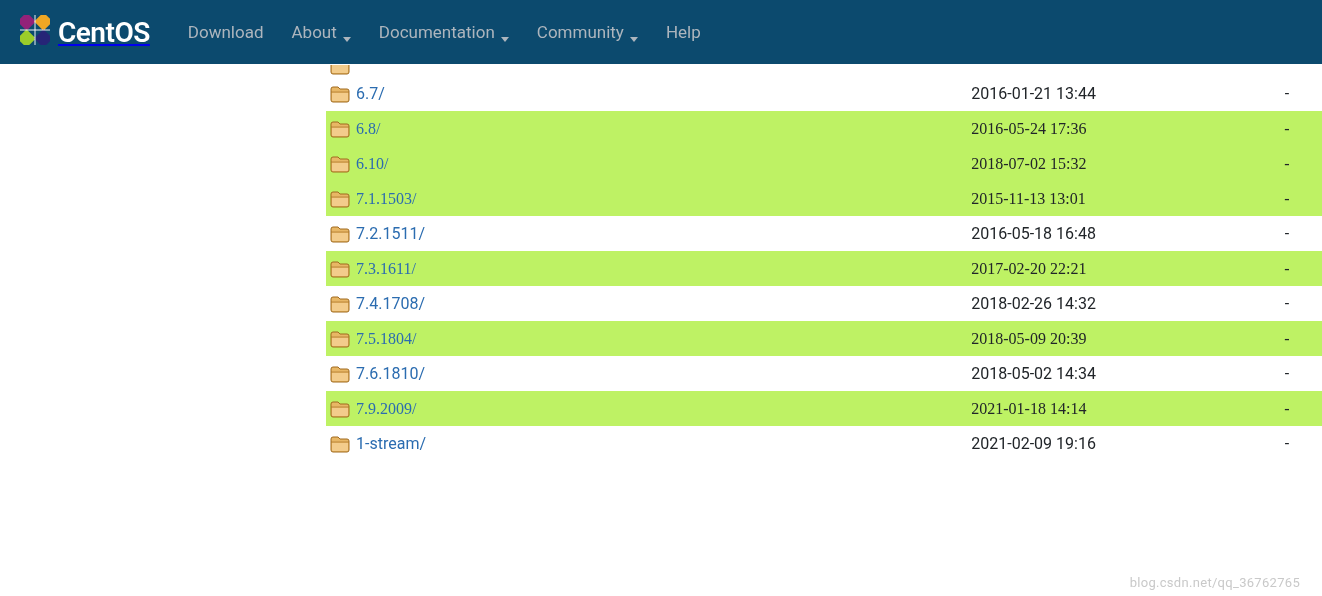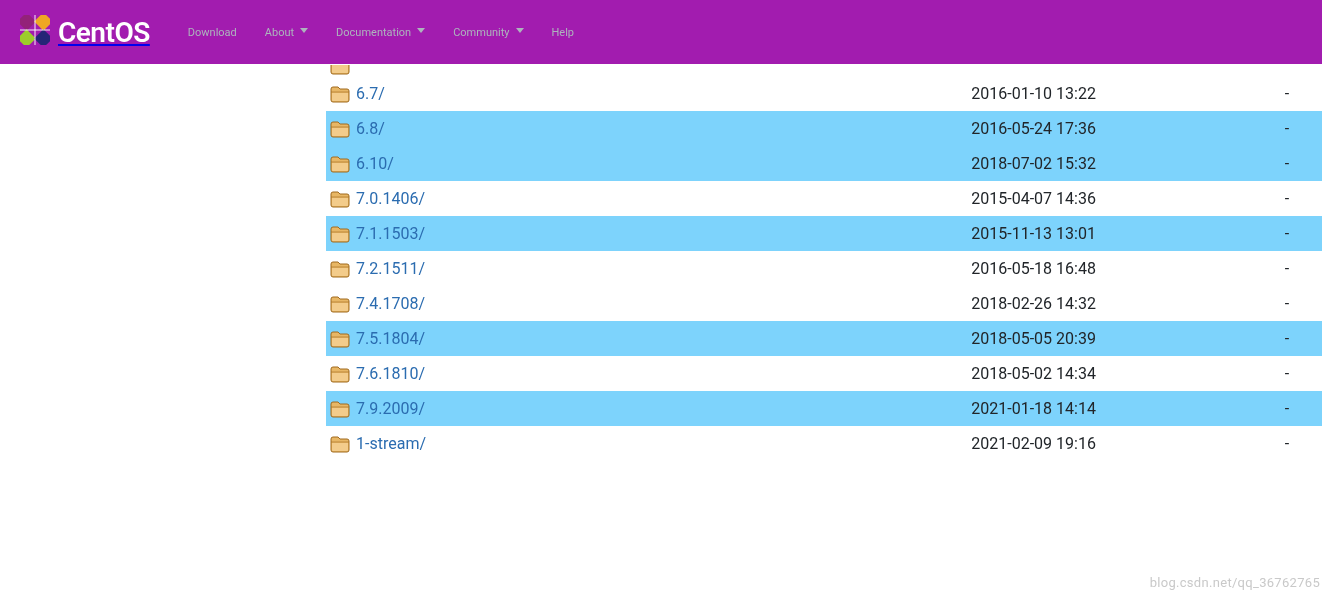--- a/index.html
+++ b/index.html
@@ -6,21 +6,21 @@
   body {
     font-family: -apple-system, BlinkMacSystemFont, "Segoe UI", Roboto, "Helvetica Neue", Arial, sans-serif;
     font-size: 16px;
     color: #212529;
     background: #fff;
     width: 1322px;
   }
   
   .navbar {
     height: 64px;
-    background: #a21caf;
+    background: #0c4a6e;
     display: flex;
     align-items: center;
     padding: 0 20px;
     color: #adb5bd;
   }
   .brand {
     display: flex;
     align-items: center;
     gap: 8px;
     margin-right: 28px;
@@ -30,59 +30,59 @@
     font-size: 28px;
     font-weight: 600;
     letter-spacing: -0.5px;
   }
   .logo-svg { width: 30px; height: 30px; }
   .nav-items { display: flex; align-items: center; gap: 8px; }
   .nav-link {
     color: #adb5bd;
     text-decoration: none;
     padding: 8px 10px;
-    font-size: 11px;
+    font-size: 17px;
     display: flex;
-    align-items: flex-start;
+    align-items: flex-end;
     gap: 6px;
     cursor: pointer;
   }
   .caret {
     width: 0; height: 0;
     border-left: 4px solid transparent;
     border-right: 4px solid transparent;
     border-top: 5px solid #adb5bd;
     margin-top: 2px;
   }
   
   .content {
     padding: 0;
   }
   .listing {
     width: 996px;
     margin-left: 326px;
     border-collapse: collapse;
   }
   .listing tr { height: 35px; }
-  .listing tr.alt { background: #7dd3fc; }
+  .listing tr.alt { background: #bef264; font-family: Liberation Serif, serif; }
   .listing td { vertical-align: middle; padding: 0; }
   td.col-icon { width: 30px; padding-left: 4px; }
   td.col-name { width: 614px; margin-left: 11px; }
   td.col-date { width: 280px; color: #212529; }
   td.col-size { width: 70px; text-align: center; color: #212529; }
   .dir-link {
     color: #2b6cb0;
     text-decoration: none;
     cursor: pointer;
   }
   .folder-svg { display: block; }
   
   .watermark {
     position: fixed;
-    right: 2px;
+    right: 22px;
     bottom: 6px;
     font-size: 13px;
     color: #c9c9c9;
     pointer-events: none;
     letter-spacing: 0.3px;
   }
 </style>
 </head>
 <body>
 
@@ -143,21 +143,21 @@
         </tr>
         <tr>
           <td class="col-icon">
             <svg class="folder-svg" width="20" height="18" viewBox="0 0 20 18" xmlns="http://www.w3.org/2000/svg">
   <path d="M1 4 Q1 2 3 2 L8 2 L10 4 L17 4 Q19 4 19 6 L19 15 Q19 17 17 17 L3 17 Q1 17 1 15 Z" fill="#e8b765" stroke="#a06a1f" stroke-width="1"></path>
   <path d="M1 7 L19 7" stroke="#a06a1f" stroke-width="0.6"></path>
   <path d="M2 8 L18 8 L18 15 Q18 16 17 16 L3 16 Q2 16 2 15 Z" fill="#f3cc8b"></path>
 </svg>
           </td>
           <td class="col-name"><a href="#" class="dir-link">6.7/</a></td>
-          <td class="col-date">2016-01-10 13:22</td>
+          <td class="col-date">2016-01-21 13:44</td>
           <td class="col-size">-</td>
         </tr>
         <tr class="alt">
           <td class="col-icon">
             <svg class="folder-svg" width="20" height="18" viewBox="0 0 20 18" xmlns="http://www.w3.org/2000/svg">
   <path d="M1 4 Q1 2 3 2 L8 2 L10 4 L17 4 Q19 4 19 6 L19 15 Q19 17 17 17 L3 17 Q1 17 1 15 Z" fill="#e8b765" stroke="#a06a1f" stroke-width="1"></path>
   <path d="M1 7 L19 7" stroke="#a06a1f" stroke-width="0.6"></path>
   <path d="M2 8 L18 8 L18 15 Q18 16 17 16 L3 16 Q2 16 2 15 Z" fill="#f3cc8b"></path>
 </svg>
           </td>
@@ -170,32 +170,20 @@
             <svg class="folder-svg" width="20" height="18" viewBox="0 0 20 18" xmlns="http://www.w3.org/2000/svg">
   <path d="M1 4 Q1 2 3 2 L8 2 L10 4 L17 4 Q19 4 19 6 L19 15 Q19 17 17 17 L3 17 Q1 17 1 15 Z" fill="#e8b765" stroke="#a06a1f" stroke-width="1"></path>
   <path d="M1 7 L19 7" stroke="#a06a1f" stroke-width="0.6"></path>
   <path d="M2 8 L18 8 L18 15 Q18 16 17 16 L3 16 Q2 16 2 15 Z" fill="#f3cc8b"></path>
 </svg>
           </td>
           <td class="col-name"><a href="#" class="dir-link">6.10/</a></td>
           <td class="col-date">2018-07-02 15:32</td>
           <td class="col-size">-</td>
         </tr>
-        <tr>
-          <td class="col-icon">
-            <svg class="folder-svg" width="20" height="18" viewBox="0 0 20 18" xmlns="http://www.w3.org/2000/svg">
-  <path d="M1 4 Q1 2 3 2 L8 2 L10 4 L17 4 Q19 4 19 6 L19 15 Q19 17 17 17 L3 17 Q1 17 1 15 Z" fill="#e8b765" stroke="#a06a1f" stroke-width="1"></path>
-  <path d="M1 7 L19 7" stroke="#a06a1f" stroke-width="0.6"></path>
-  <path d="M2 8 L18 8 L18 15 Q18 16 17 16 L3 16 Q2 16 2 15 Z" fill="#f3cc8b"></path>
-</svg>
-          </td>
-          <td class="col-name"><a href="#" class="dir-link">7.0.1406/</a></td>
-          <td class="col-date">2015-04-07 14:36</td>
-          <td class="col-size">-</td>
-        </tr>
         <tr class="alt">
           <td class="col-icon">
             <svg class="folder-svg" width="20" height="18" viewBox="0 0 20 18" xmlns="http://www.w3.org/2000/svg">
   <path d="M1 4 Q1 2 3 2 L8 2 L10 4 L17 4 Q19 4 19 6 L19 15 Q19 17 17 17 L3 17 Q1 17 1 15 Z" fill="#e8b765" stroke="#a06a1f" stroke-width="1"></path>
   <path d="M1 7 L19 7" stroke="#a06a1f" stroke-width="0.6"></path>
   <path d="M2 8 L18 8 L18 15 Q18 16 17 16 L3 16 Q2 16 2 15 Z" fill="#f3cc8b"></path>
 </svg>
           </td>
           <td class="col-name"><a href="#" class="dir-link">7.1.1503/</a></td>
           <td class="col-date">2015-11-13 13:01</td>
@@ -206,20 +194,32 @@
             <svg class="folder-svg" width="20" height="18" viewBox="0 0 20 18" xmlns="http://www.w3.org/2000/svg">
   <path d="M1 4 Q1 2 3 2 L8 2 L10 4 L17 4 Q19 4 19 6 L19 15 Q19 17 17 17 L3 17 Q1 17 1 15 Z" fill="#e8b765" stroke="#a06a1f" stroke-width="1"></path>
   <path d="M1 7 L19 7" stroke="#a06a1f" stroke-width="0.6"></path>
   <path d="M2 8 L18 8 L18 15 Q18 16 17 16 L3 16 Q2 16 2 15 Z" fill="#f3cc8b"></path>
 </svg>
           </td>
           <td class="col-name"><a href="#" class="dir-link">7.2.1511/</a></td>
           <td class="col-date">2016-05-18 16:48</td>
           <td class="col-size">-</td>
         </tr>
+        <tr class="alt">
+          <td class="col-icon">
+            <svg class="folder-svg" width="20" height="18" viewBox="0 0 20 18" xmlns="http://www.w3.org/2000/svg">
+  <path d="M1 4 Q1 2 3 2 L8 2 L10 4 L17 4 Q19 4 19 6 L19 15 Q19 17 17 17 L3 17 Q1 17 1 15 Z" fill="#e8b765" stroke="#a06a1f" stroke-width="1"></path>
+  <path d="M1 7 L19 7" stroke="#a06a1f" stroke-width="0.6"></path>
+  <path d="M2 8 L18 8 L18 15 Q18 16 17 16 L3 16 Q2 16 2 15 Z" fill="#f3cc8b"></path>
+</svg>
+          </td>
+          <td class="col-name"><a href="#" class="dir-link">7.3.1611/</a></td>
+          <td class="col-date">2017-02-20 22:21</td>
+          <td class="col-size">-</td>
+        </tr>
         <tr>
           <td class="col-icon">
             <svg class="folder-svg" width="20" height="18" viewBox="0 0 20 18" xmlns="http://www.w3.org/2000/svg">
   <path d="M1 4 Q1 2 3 2 L8 2 L10 4 L17 4 Q19 4 19 6 L19 15 Q19 17 17 17 L3 17 Q1 17 1 15 Z" fill="#e8b765" stroke="#a06a1f" stroke-width="1"></path>
   <path d="M1 7 L19 7" stroke="#a06a1f" stroke-width="0.6"></path>
   <path d="M2 8 L18 8 L18 15 Q18 16 17 16 L3 16 Q2 16 2 15 Z" fill="#f3cc8b"></path>
 </svg>
           </td>
           <td class="col-name"><a href="#" class="dir-link">7.4.1708/</a></td>
           <td class="col-date">2018-02-26 14:32</td>
@@ -227,21 +227,21 @@
         </tr>
         <tr class="alt">
           <td class="col-icon">
             <svg class="folder-svg" width="20" height="18" viewBox="0 0 20 18" xmlns="http://www.w3.org/2000/svg">
   <path d="M1 4 Q1 2 3 2 L8 2 L10 4 L17 4 Q19 4 19 6 L19 15 Q19 17 17 17 L3 17 Q1 17 1 15 Z" fill="#e8b765" stroke="#a06a1f" stroke-width="1"></path>
   <path d="M1 7 L19 7" stroke="#a06a1f" stroke-width="0.6"></path>
   <path d="M2 8 L18 8 L18 15 Q18 16 17 16 L3 16 Q2 16 2 15 Z" fill="#f3cc8b"></path>
 </svg>
           </td>
           <td class="col-name"><a href="#" class="dir-link">7.5.1804/</a></td>
-          <td class="col-date">2018-05-05 20:39</td>
+          <td class="col-date">2018-05-09 20:39</td>
           <td class="col-size">-</td>
         </tr>
         <tr>
           <td class="col-icon">
             <svg class="folder-svg" width="20" height="18" viewBox="0 0 20 18" xmlns="http://www.w3.org/2000/svg">
   <path d="M1 4 Q1 2 3 2 L8 2 L10 4 L17 4 Q19 4 19 6 L19 15 Q19 17 17 17 L3 17 Q1 17 1 15 Z" fill="#e8b765" stroke="#a06a1f" stroke-width="1"></path>
   <path d="M1 7 L19 7" stroke="#a06a1f" stroke-width="0.6"></path>
   <path d="M2 8 L18 8 L18 15 Q18 16 17 16 L3 16 Q2 16 2 15 Z" fill="#f3cc8b"></path>
 </svg>
           </td>

